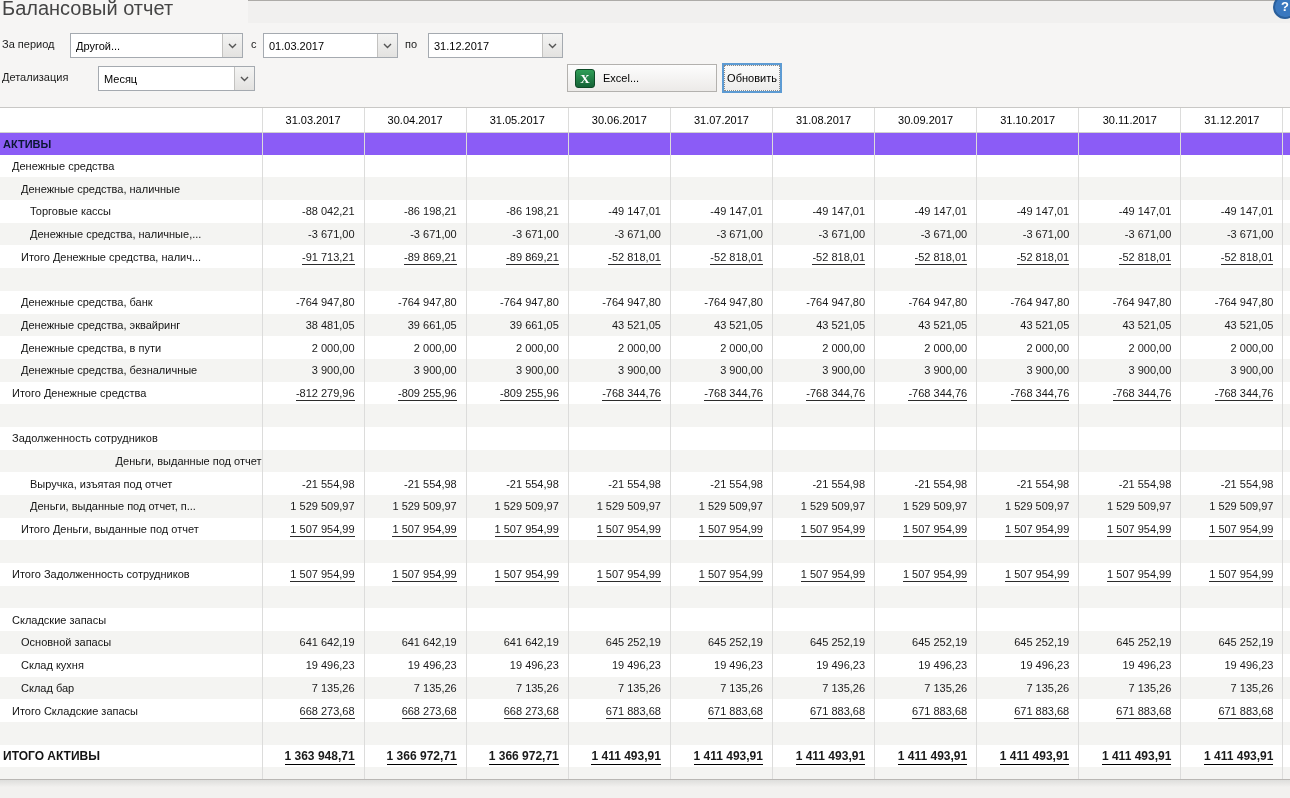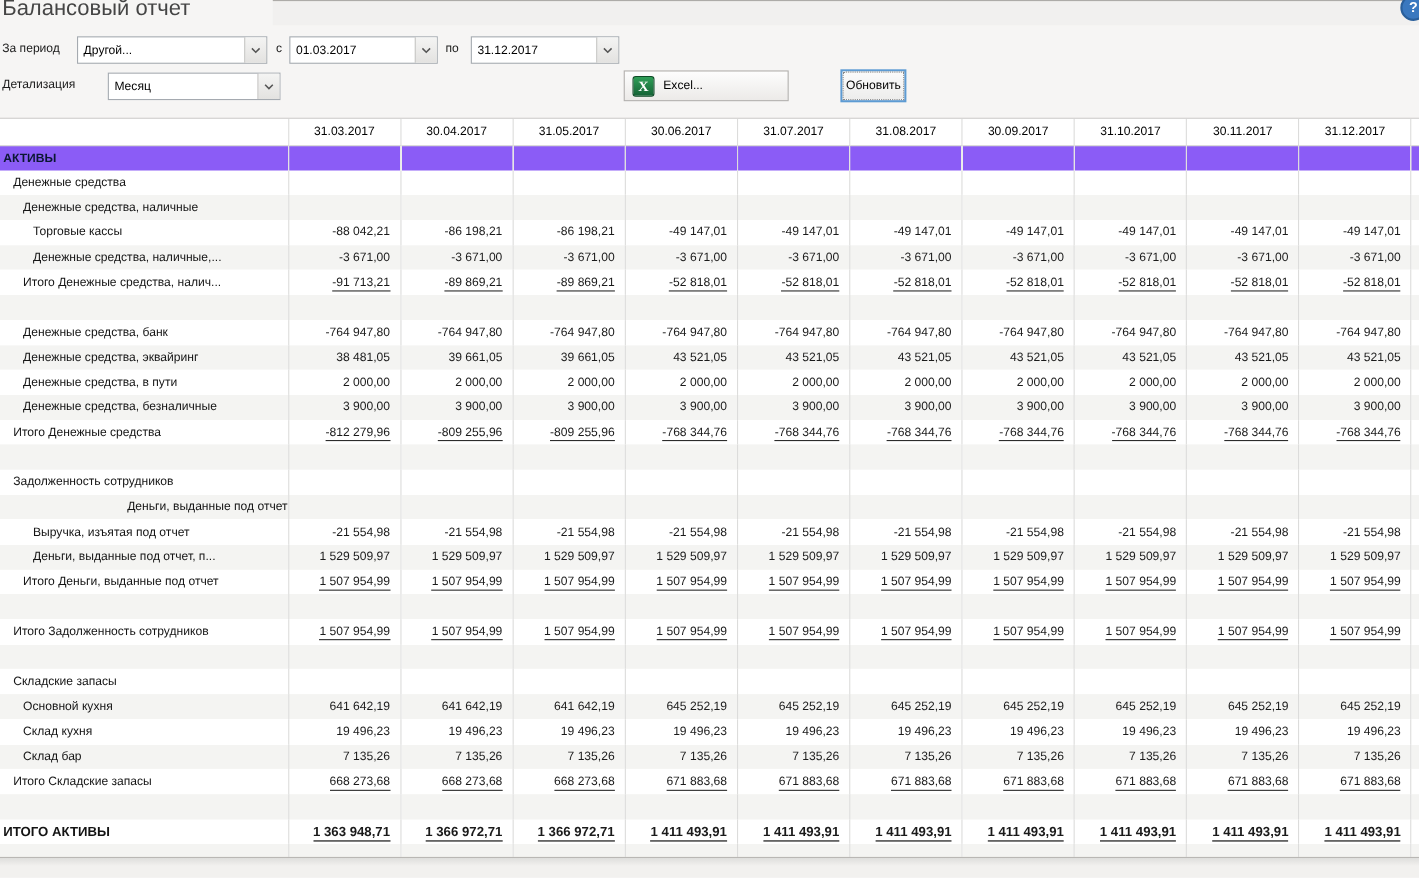--- a/index.html
+++ b/index.html
@@ -24,21 +24,21 @@
   .combo-btn { width:20px; height:100%; background:linear-gradient(#f4f4f3,#e3e2e0);
                border-left:1px solid #c3c2c0; display:flex; align-items:center; justify-content:center; }
 
   .btn { position:absolute; display:flex; align-items:center; justify-content:center;
          background:linear-gradient(#fdfdfd,#eceae8); border:1px solid #b3b1ae;
          font-size:11px; color:#000; cursor:default; }
   .btn-excel { top:31px; left:567px; width:150px; height:28px; gap:8px; justify-content:flex-start; padding-left:7px; }
   .xl-icon { width:20px; height:19px; background:linear-gradient(#2f9e57,#156336); border:1px solid #0d4a26;
              border-radius:3px; color:#fff; font-weight:bold; font-size:13px; text-align:center; line-height:17px;
              font-family:"Liberation Serif", serif; }
-  .btn-refresh { top:30px; left:764px; width:60px; height:30px; border:2px solid #5d9bd3; background:#f2f1f0; padding:0; }
+  .btn-refresh { top:30px; left:722px; width:60px; height:30px; border:2px solid #5d9bd3; background:#f2f1f0; padding:0; }
   .btn-refresh .inner { display:block; width:100%; height:100%; border:1px dotted #8a8a8a;
                         line-height:24px; text-align:center; background:linear-gradient(#fbfbfb,#ededec); }
 
   .table-wrap { position:absolute; top:107px; left:0; width:1290px; height:672px; background:#fff;
                 border-top:1px solid #c9c8c6; overflow:hidden; }
   table { border-collapse:collapse; table-layout:fixed; width:1157px; background:#fff; }
   th, td { border-left:1px solid #dcdcdb; padding:0; font-weight:normal; }
   th:first-child, td:first-child { border-left:none; }
   thead th { height:24px; font-size:11px; color:#000; text-align:center; vertical-align:middle;
              border-bottom:1px solid #d2d1d0; background:#fff; white-space:nowrap; }
@@ -448,21 +448,21 @@
           <td class="num"></td>
           <td class="num"></td>
           <td class="num"></td>
           <td class="num"></td>
           <td class="num"></td>
           <td class="num"></td>
           <td class="num"></td>
           <td></td>
         </tr>
         <tr class="data stripe">
-          <td class="lbl" style="padding-left: 21px;">Основной кухня</td>
+          <td class="lbl" style="padding-left: 21px;">Основной запасы</td>
           <td class="num"><span>641 642,19</span></td>
           <td class="num"><span>641 642,19</span></td>
           <td class="num"><span>641 642,19</span></td>
           <td class="num"><span>645 252,19</span></td>
           <td class="num"><span>645 252,19</span></td>
           <td class="num"><span>645 252,19</span></td>
           <td class="num"><span>645 252,19</span></td>
           <td class="num"><span>645 252,19</span></td>
           <td class="num"><span>645 252,19</span></td>
           <td class="num"><span>645 252,19</span></td>

